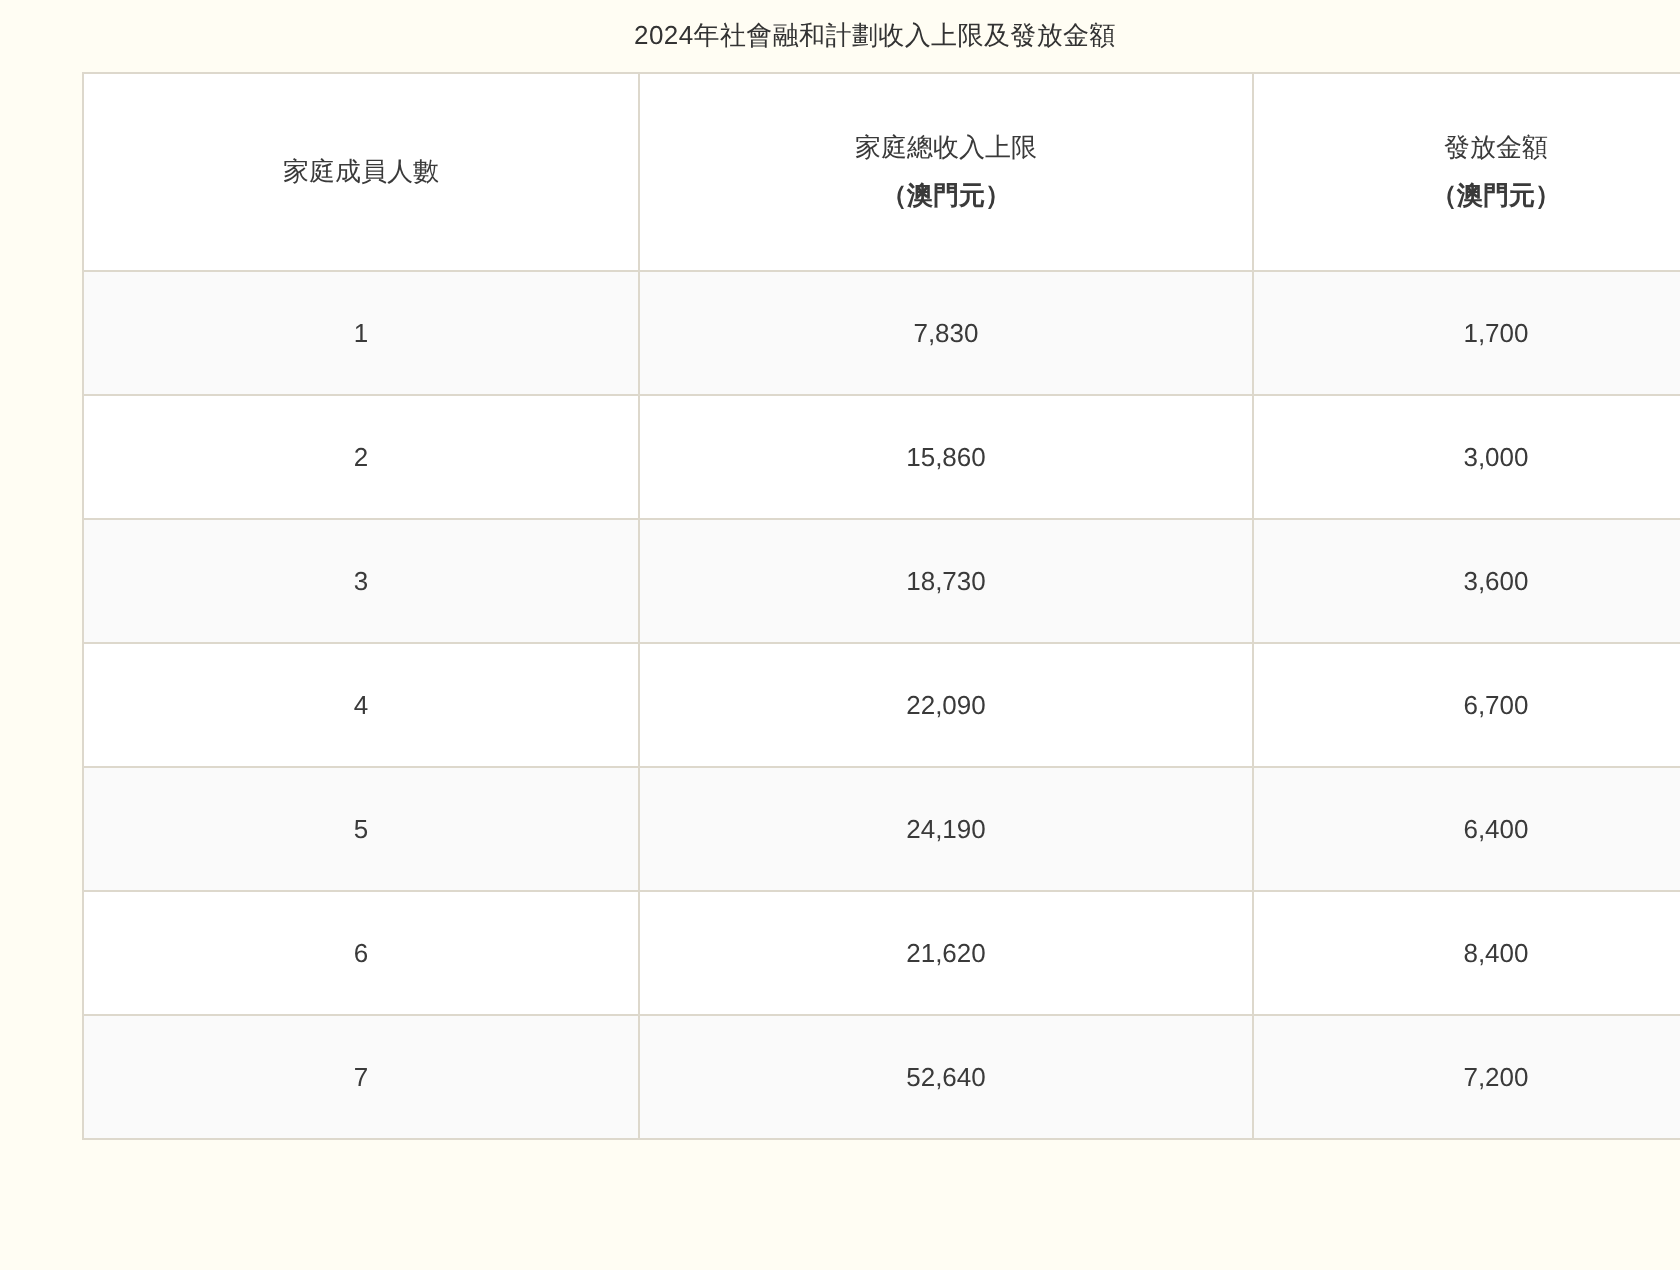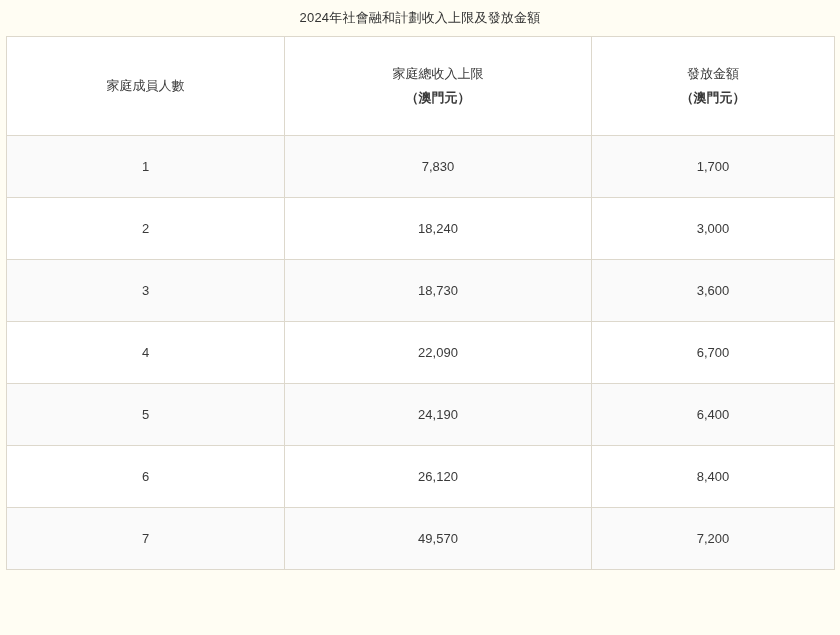--- a/index.html
+++ b/index.html
@@ -12,20 +12,21 @@
     background: #fffdf3;
     font-family: "Liberation Sans", sans-serif;
     color: #333333;
     overflow: hidden;
   }
   .page {
     width: 840px;
     height: 526px;
     position: relative;
     box-sizing: border-box;
+    padding-left: 35px;
   }
   .title {
     text-align: center;
     font-size: 13px;
     color: #333333;
     padding-top: 9px;
     padding-bottom: 9px;
     letter-spacing: 0.2px;
   }
   .table-wrap {
@@ -101,45 +102,45 @@
         </tr>
       </thead>
       <tbody>
         <tr class="alt">
           <td>1</td>
           <td>7,830</td>
           <td>1,700</td>
         </tr>
         <tr>
           <td>2</td>
-          <td>18,240</td>
+          <td>15,860</td>
           <td>3,000</td>
         </tr>
         <tr class="alt">
           <td>3</td>
           <td>18,730</td>
           <td>3,600</td>
         </tr>
         <tr>
           <td>4</td>
           <td>22,090</td>
           <td>6,700</td>
         </tr>
         <tr class="alt">
           <td>5</td>
           <td>24,190</td>
           <td>6,400</td>
         </tr>
         <tr>
           <td>6</td>
-          <td>26,120</td>
+          <td>21,620</td>
           <td>8,400</td>
         </tr>
         <tr class="alt">
           <td>7</td>
-          <td>49,570</td>
+          <td>52,640</td>
           <td>7,200</td>
         </tr>
       </tbody>
     </table>
   </div>
 
 </div>
 
 </body></html>

